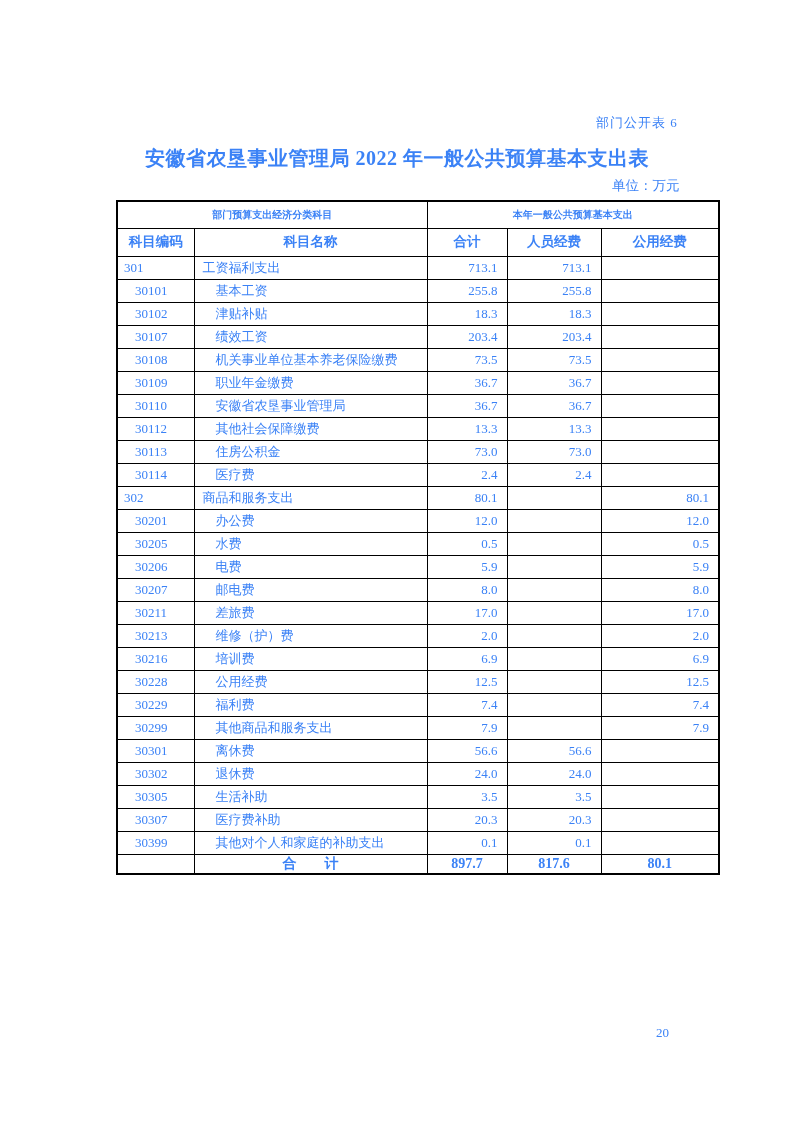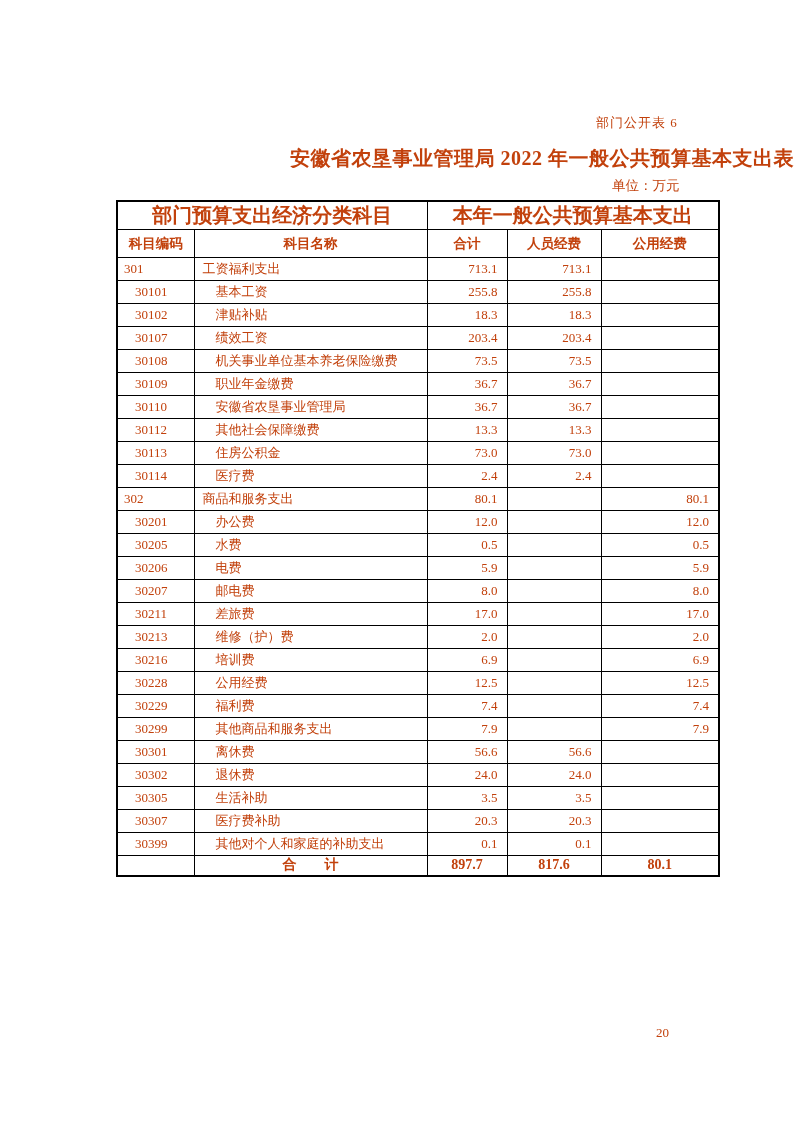--- a/index.html
+++ b/index.html
@@ -4,37 +4,37 @@
 <style>
   * { margin: 0; padding: 0; box-sizing: border-box; }
   html, body { background: #e8e8e8; }
   .page {
     position: relative;
     width: 794px;
     height: 1122px;
     margin: 0 auto;
     background: #ffffff;
     font-family: "Liberation Serif", "DejaVu Serif", serif;
-    color: #c2410c;
+    color: #3b82f6;
     overflow: hidden;
   }
   .corner-label {
     position: absolute;
     top: 114px;
     left: 596px;
     font-size: 13px;
     letter-spacing: 1px;
     white-space: nowrap;
   }
   .doc-title {
     position: absolute;
     top: 145px;
     left: 0;
     width: 794px;
-    text-align: right;
+    text-align: center;
     font-size: 20px;
     font-weight: bold;
     letter-spacing: 0.5px;
     white-space: nowrap;
   }
   .unit-label {
     position: absolute;
     top: 177px;
     left: 612px;
     font-size: 13.5px;
@@ -53,21 +53,21 @@
     border: 2px solid #000;
     font-size: 13px;
   }
   table.budget th, table.budget td {
     border: 1px solid #000;
     overflow: hidden;
     white-space: nowrap;
     vertical-align: middle;
   }
   thead th { font-weight: bold; text-align: center; }
-  tr.group-hdr th { height: 27px; font-size: 20px; }
+  tr.group-hdr th { height: 27px; font-size: 10px; }
   tr.col-hdr th { height: 28px; font-size: 13.5px; }
   tbody tr { height: 23px; }
   td.code { text-align: left; padding-left: 6px; margin-top: 16px; }
   td.name { text-align: left; padding-left: 8px; }
   td.num  { text-align: right; padding-right: 9px; }
   tr.lvl2 td.code { padding-left: 17px; }
   tr.lvl2 td.name { padding-left: 21px; }
   tfoot tr { height: 20px; }
   tfoot td {
     font-weight: bold;

